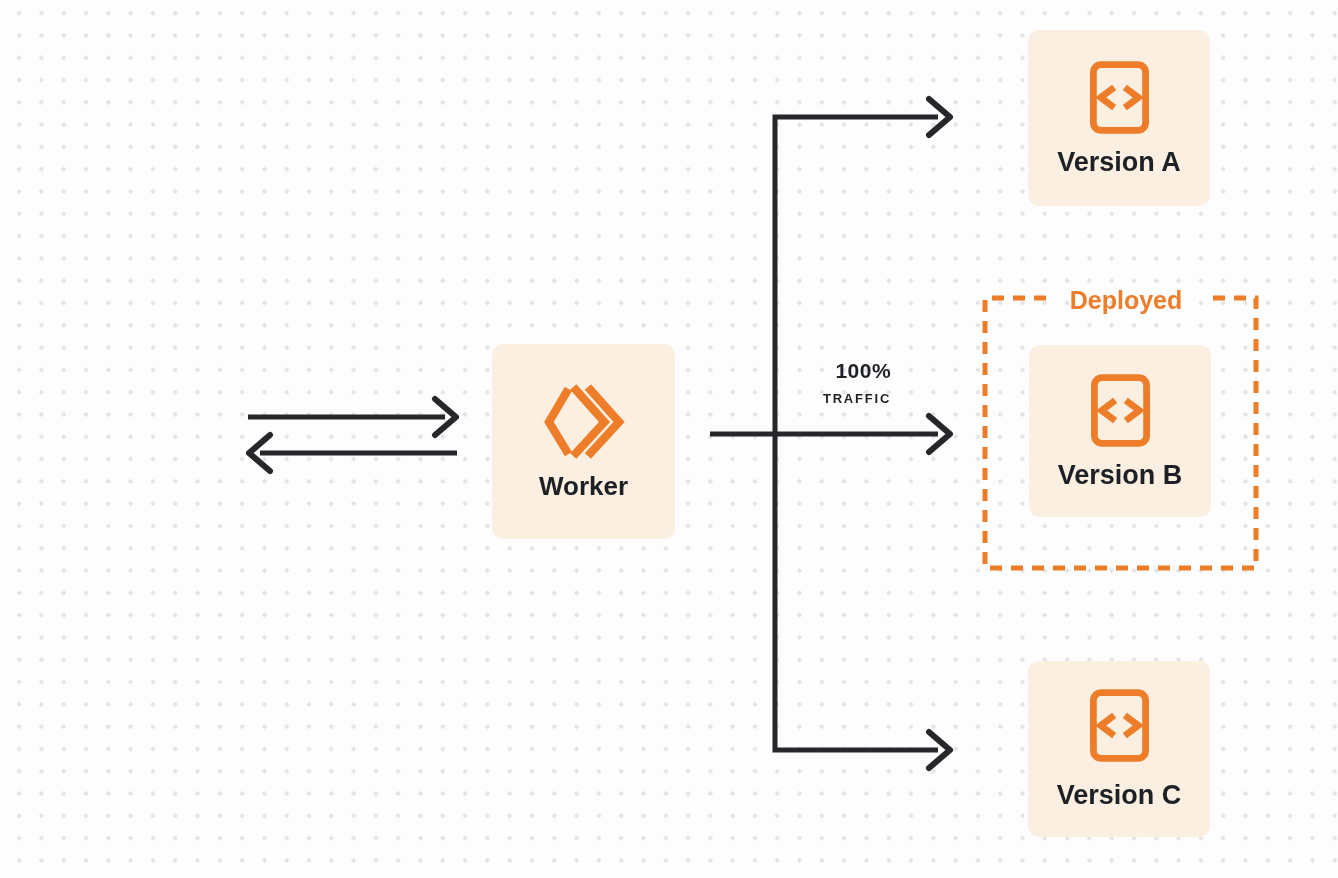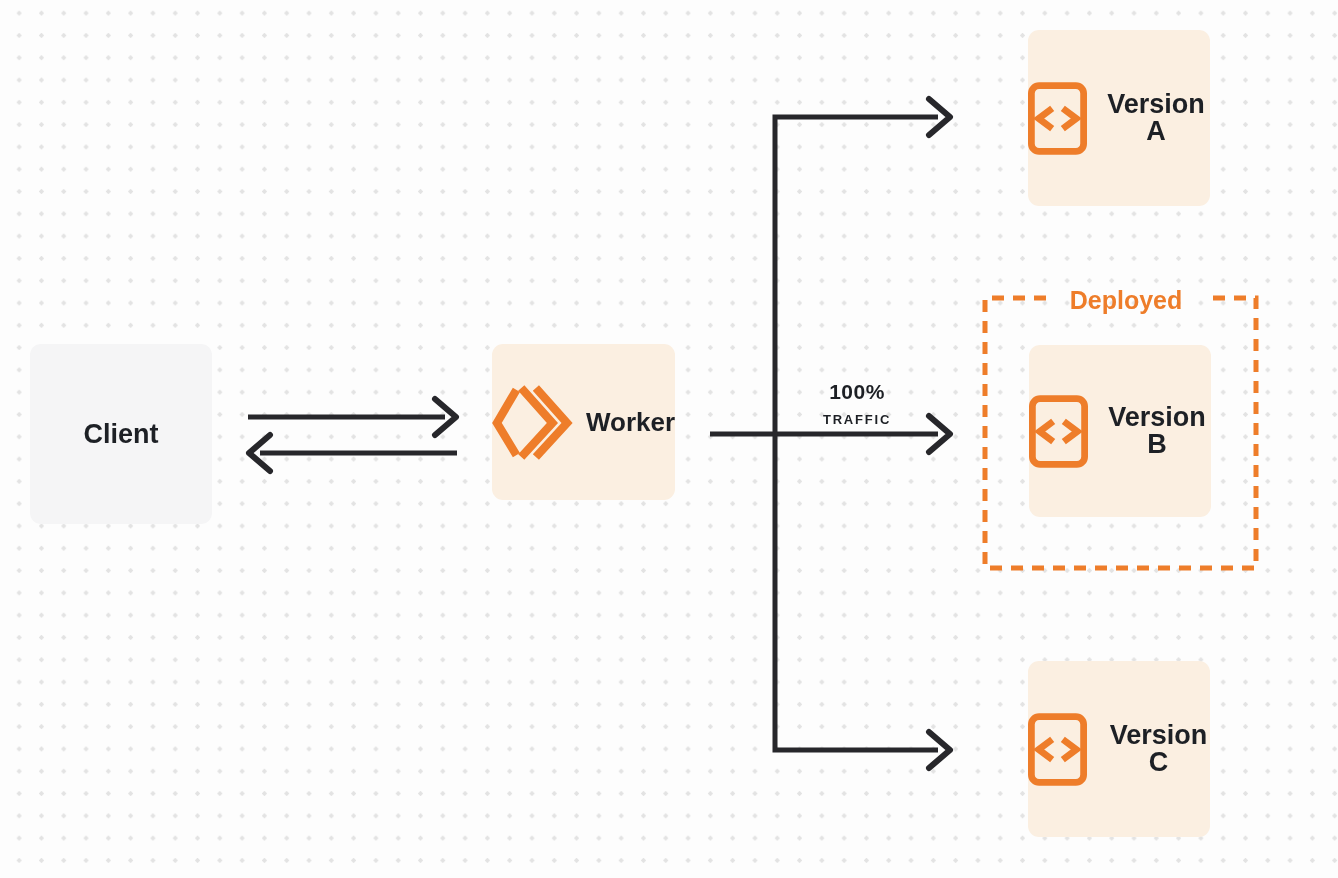--- a/index.html
+++ b/index.html
@@ -18,58 +18,57 @@
   svg.connectors {
     position: absolute;
     inset: 0;
     width: 100%;
     height: 100%;
     overflow: visible;
   }
   .node {
     position: absolute;
     display: flex;
-    flex-direction: row;
+    flex-direction: column;
     align-items: center;
     justify-content: center;
     font-weight: bold;
     border-radius: 11px;
     text-align: center;
   }
   .node-client {
     left: 30px; top: 344px; width: 182px; height: 180px;
     background: #f5f5f6;
     font-size: 27px;
   }
   .node-worker {
-    left: 492px; top: 344px; width: 183px; height: 156px;
+    left: 492px; top: 344px; width: 183px; height: 195px;
     background: #fbefe1;
     font-size: 26px;
     gap: 15px;
   }
   .node-version {
     width: 182px; height: 176px;
     background: #fbefe1;
     font-size: 27px;
     gap: 15px;
   }
   .node-version-a { left: 1028px; top: 30px; }
   .node-version-b { left: 1029px; top: 345px; height: 172px; }
   .node-version-c { left: 1028px; top: 661px; gap: 20px; }
   .node-label { line-height: 1; }
   .icon-wrap { display: flex; align-items: center; justify-content: center; }
   .icon-wrap svg { overflow: visible; display: block; }
   .traffic-label {
     position: absolute;
     left: 857px; top: 382px;
     transform: translate(-50%, -50%);
-    text-align: center;
+    text-align: right;
     font-weight: bold;
     line-height: 1;
-    margin-top: 21px;
   }
   .traffic-line1 { font-size: 21px; letter-spacing: 0.5px; }
   .traffic-line2 { font-size: 13px; letter-spacing: 1.8px; margin-top: 11px; }
   .deployed-label {
     position: absolute;
     left: 1126px; top: 300px;
     transform: translate(-50%, -50%);
     color: #ee7d2a;
     font-size: 25px;
     font-weight: bold;
@@ -104,23 +103,20 @@
       <g>
         <path d="M 938,117 L 775,117 L 775,750 L 938,750" stroke-linejoin="miter"></path>
         <polyline points="929,99 950,117 929,135" stroke-width="6" stroke-linecap="round" stroke-linejoin="round"></polyline>
         <polyline points="929,732 950,750 929,768" stroke-width="6" stroke-linecap="round" stroke-linejoin="round"></polyline>
       </g>
     </g>
 
     <path d="M 1046,298 L 985,298 L 985,568 L 1256,568 L 1256,298 L 1206,298" stroke="#ee7d2a" stroke-width="5" fill="none" stroke-dasharray="12 9"></path>
   </svg>
 
-  <div class="node node-client">
-    <span class="node-label">Client</span>
-  </div>
 
   <div class="node node-worker">
     <span class="icon-wrap">
       <svg width="79" height="74" viewBox="0 0 81 76" fill="none">
         <g stroke="#ee7d2a" stroke-width="8.5" stroke-linecap="butt" stroke-linejoin="miter">
           <polyline points="25,5 5,39 25,72"></polyline>
           <polyline points="30,3 62,39 30,74"></polyline>
           <polyline points="45,3 77,39 45,74"></polyline>
         </g>
       </svg>

